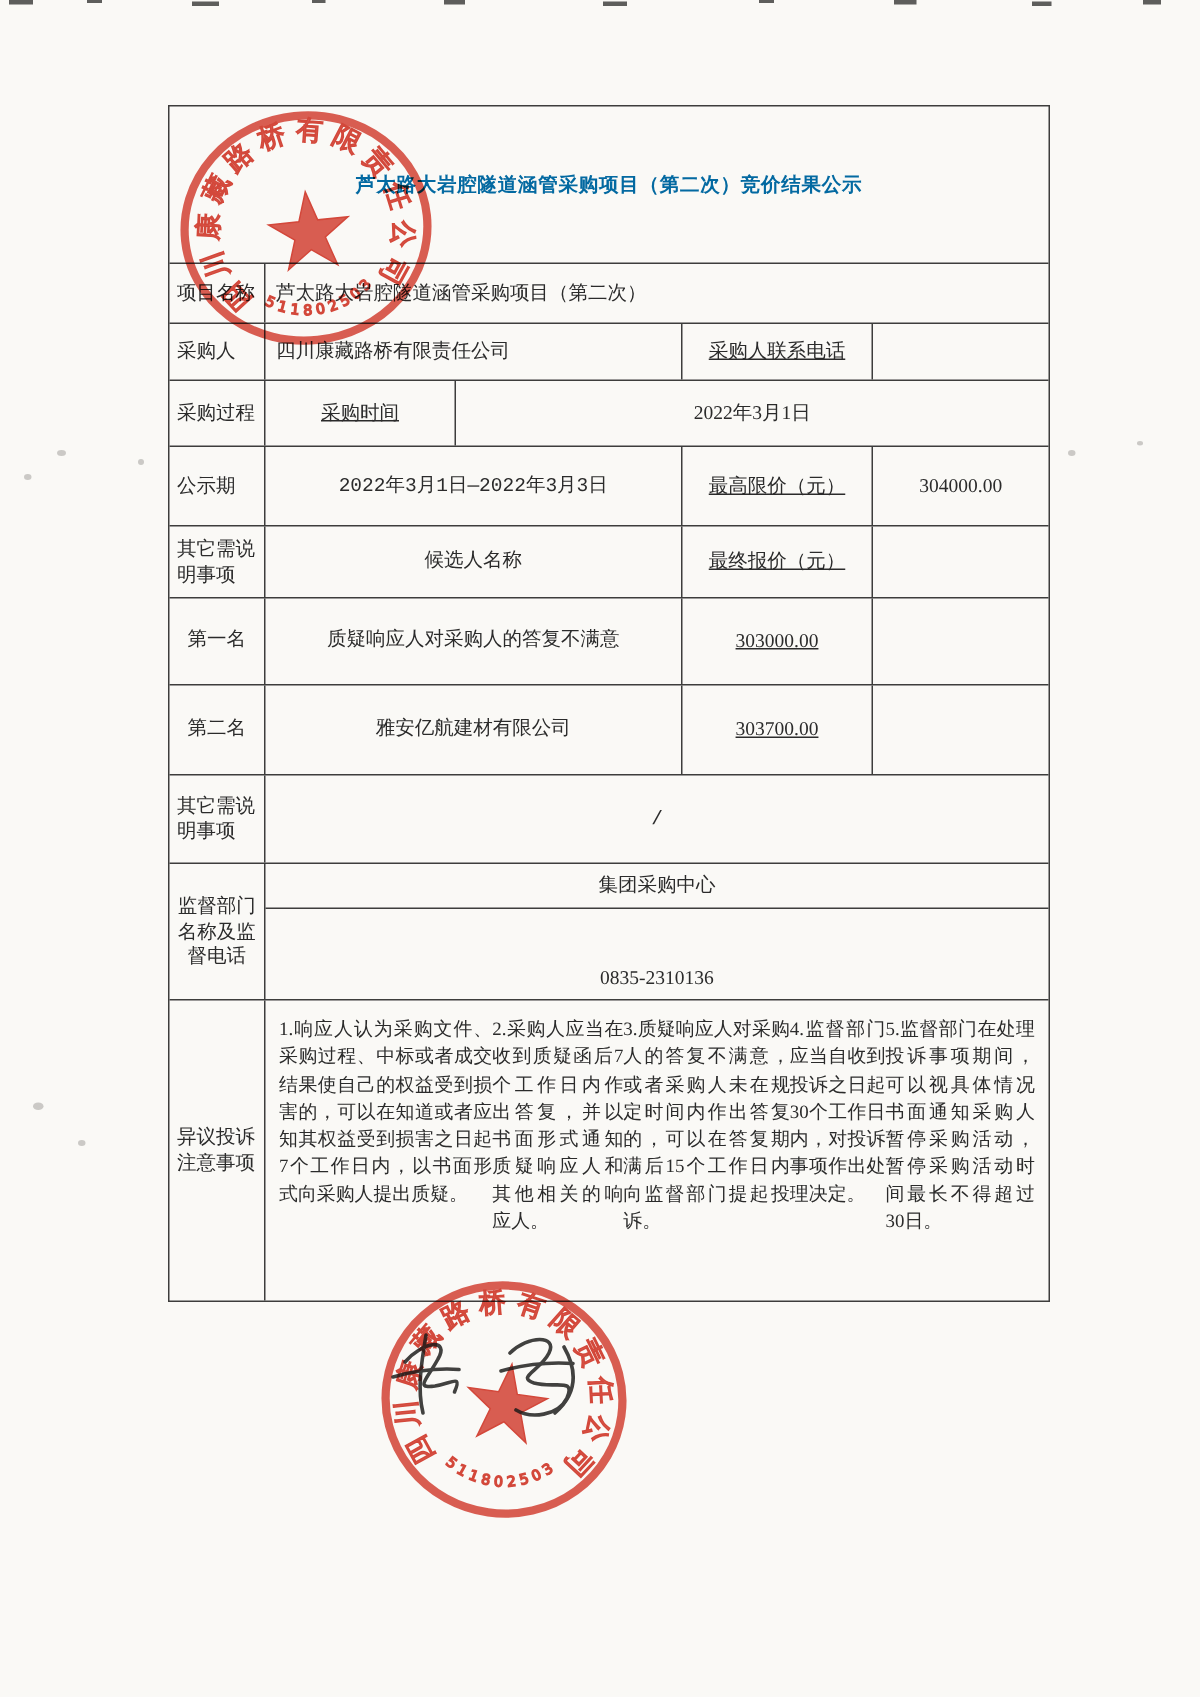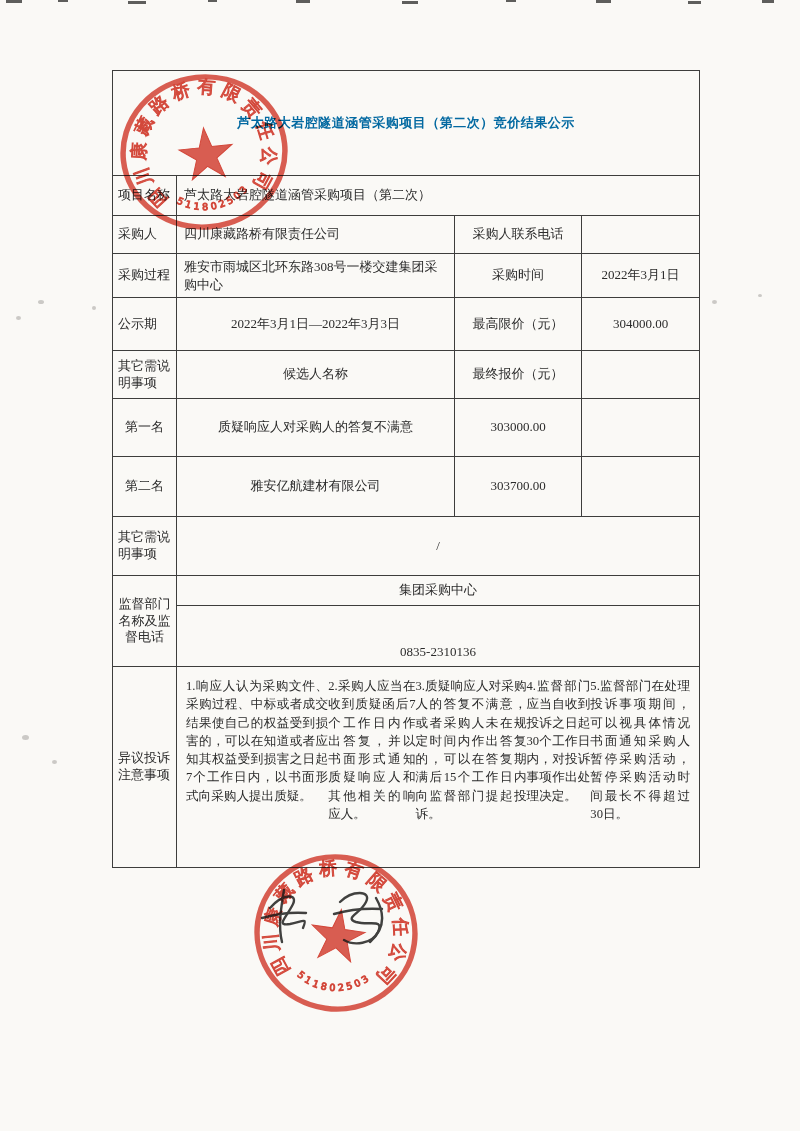--- a/index.html
+++ b/index.html
@@ -19,24 +19,24 @@
     position:absolute;left:112px;top:70px;width:588px;
     border:1.6px solid #3d3d3c;background:transparent;
     box-sizing:border-box;
   }
   .row{display:flex;border-bottom:1.4px solid #3d3d3c;box-sizing:border-box;}
   .row:last-child{border-bottom:none;}
   .cell{box-sizing:border-box;display:flex;align-items:center;font-size:13px;line-height:1.3;}
   .br{border-right:1.4px solid #3d3d3c;}
   .c1{width:64px;flex:0 0 64px;padding:2px 5px;}
   .c2{width:278px;flex:0 0 278px;padding:2px 7px;}
-  .c3{width:127px;flex:0 0 127px;justify-content:center;text-align:right;}
+  .c3{width:127px;flex:0 0 127px;justify-content:center;text-align:right;text-decoration:underline;}
   .c4{flex:1;justify-content:center;text-align:center;}
   .span3{flex:1;padding:2px 7px;}
-  .ctr{justify-content:center;text-align:center;padding:2px 4px;}
+  .ctr{justify-content:center;text-align:center;padding:2px 4px;font-family:Liberation Mono, monospace;}
   .title-row{height:105px;align-items:center;justify-content:center;display:flex;}
   .doc-title{font-size:13px;font-weight:bold;letter-spacing:.5px;color:#0369a1;}
   .h40{min-height:40px}.h38{min-height:38px}.h44{min-height:44px}
   .h53{min-height:53px}.h48{min-height:48px}.h58{min-height:58px}
   .h60{min-height:60px}.h59{min-height:59px}.h200{min-height:200px}.h84{min-height:84px}
   .subcol{flex:1;display:flex;flex-direction:column;gap:32px;}
   .subrow{flex:1;display:flex;align-items:center;justify-content:center;font-size:13px;box-sizing:border-box;}
   .subrow.first{border-bottom:1.4px solid #3d3d3c;}
   .objection-text{flex:1;padding:10px 9px 10px 9px;display:flex;flex-direction:row;justify-content:center;}
   .objection-text p{margin:0;font-size:12.6px;line-height:1.45;text-align:justify;}
@@ -83,21 +83,20 @@
   </div>
 
   <div class="row h38">
     <div class="cell c1 br">采购人</div>
     <div class="cell c2 br">四川康藏路桥有限责任公司</div>
     <div class="cell c3 br">采购人联系电话</div>
   </div>
 
   <div class="row h44">
     <div class="cell c1 br">采购过程</div>
-    <div class="cell c2 br" style="line-height:1.35">雅安市雨城区北环东路308号一楼交建集团采购中心</div>
     <div class="cell c3 br">采购时间</div>
     <div class="cell c4">2022年3月1日</div>
   </div>
 
   <div class="row h53">
     <div class="cell c1 br">公示期</div>
     <div class="cell c2 br ctr">2022年3月1日—2022年3月3日</div>
     <div class="cell c3 br">最高限价（元）</div>
     <div class="cell c4">304000.00</div>
   </div>

